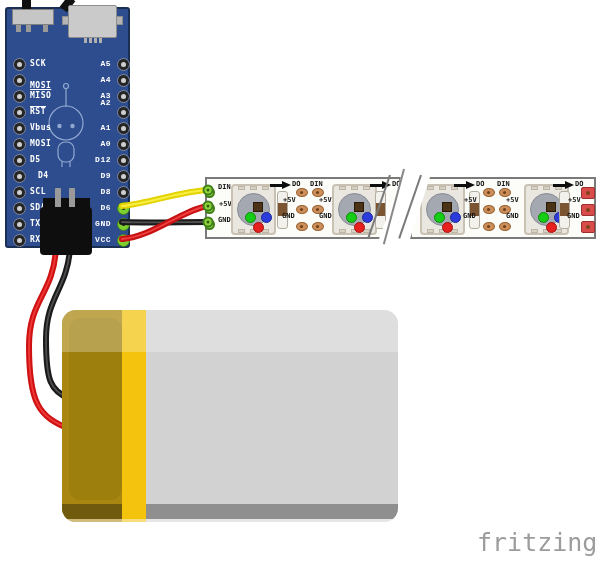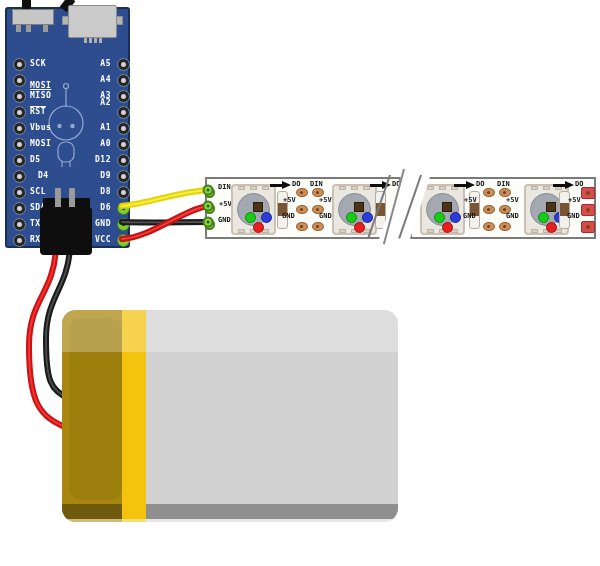--- a/index.html
+++ b/index.html
@@ -10,21 +10,21 @@
   
   #board{position:absolute;left:5px;top:7px;width:125px;height:241px;background:#2e4d8e;
          border:2px solid #1b2e54;border-radius:3px;box-sizing:border-box;}
   .pin{position:absolute;width:13px;height:13px;border-radius:50%;background:#262626;
        border:1px solid #7e88a2;box-sizing:border-box;}
   .pin::after{content:"";position:absolute;inset:3px;border-radius:50%;background:#cfcfcf;}
   .pin.green{background:#7ccf2f;border-color:#417f1d;}
   .pin.green::after{background:#1e1e1e;inset:4px;}
   .plabel{position:absolute;font:bold 8px "DejaVu Sans Mono",monospace;color:#ffffff;
           letter-spacing:.5px;white-space:nowrap;}
-  .plabel.r{text-align:left;}
+  .plabel.r{text-align:left;font-family:Liberation Mono, monospace;}
   .overline{text-decoration:overline;}
 
   
   .sw-body{position:absolute;background:#c6c6c6;border:1px solid #7f7f7f;box-sizing:border-box;}
   .sw-lever{position:absolute;background:#0f0f0f;}
   .gray-stub{position:absolute;background:#9a9a9a;}
   .usb{position:absolute;background:#cacaca;border:1px solid #8d8d8d;border-radius:2px;box-sizing:border-box;}
   .usb-tab{position:absolute;background:#b4b4b4;border:1px solid #8d8d8d;box-sizing:border-box;}
   .usb-tooth{position:absolute;background:#b0b0b0;}
   .jst{position:absolute;background:#0e0e0e;}
@@ -315,13 +315,14 @@
     <g>
       <circle cx="208" cy="190" r="4.5" fill="#8ed43a" stroke="#417f1d" stroke-width="2"></circle>
       <circle cx="208" cy="206" r="4.5" fill="#8ed43a" stroke="#417f1d" stroke-width="2"></circle>
       <circle cx="208" cy="222" r="4.5" fill="#8ed43a" stroke="#417f1d" stroke-width="2"></circle>
       <circle cx="208" cy="190" r="1.5" fill="#2f5f12"></circle>
       <circle cx="208" cy="206" r="1.5" fill="#2f5f12"></circle>
       <circle cx="208" cy="222" r="1.5" fill="#2f5f12"></circle>
     </g>
   </svg>
 
+  <div id="watermark">fritzing</div>
 </div>
 
 </body></html>

